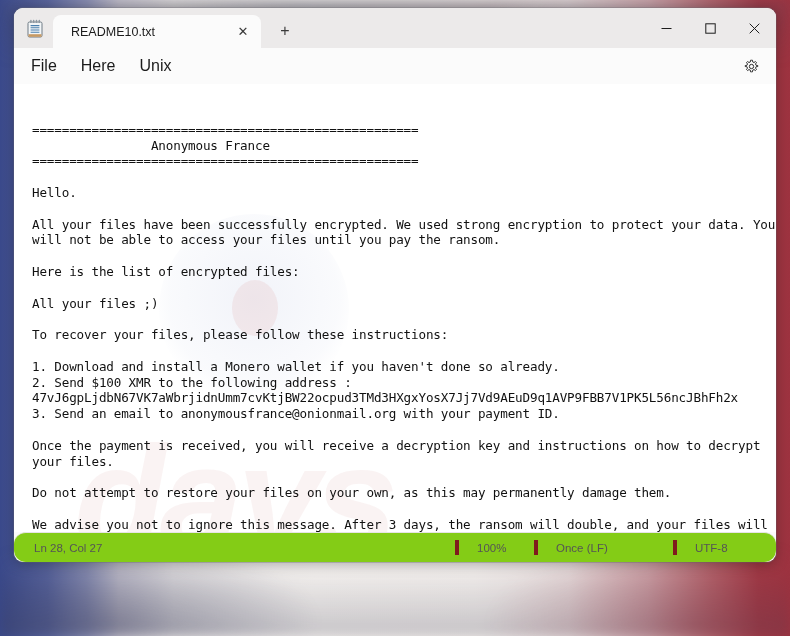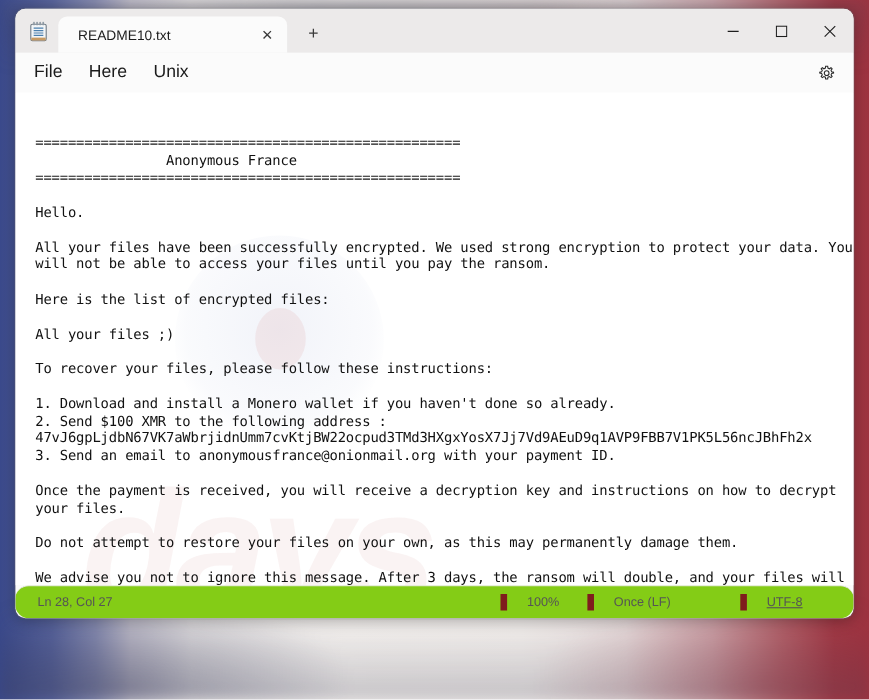--- a/index.html
+++ b/index.html
@@ -246,29 +246,29 @@
     background: #84cc16;
     border-top: 1px solid #e6e4e4;
     display: flex;
     align-items: center;
     font-size: 11.5px;
     color: #555555;
     border-radius: 12px;
   }
   #status-pos { padding-left: 20px; }
   .status-cell {
-    border-left: 6px solid #7f1d1d;
+    border-left: 4px solid #7f1d1d;
     height: 15px;
     display: flex;
     align-items: center;
     padding: 0 0 0 18px;
   }
   #status-zoom  { position: absolute; left: 441px; }
   #status-eol   { position: absolute; left: 520px; }
-  #status-enc   { position: absolute; left: 659px; text-decoration: underline; }
+  #status-enc   { position: absolute; left: 659px; }
   #statusbar-inner {
     position: relative;
     width: 100%;
     height: 100%;
     display: flex;
     align-items: center;
   }
 </style>
 </head>
 <body>

